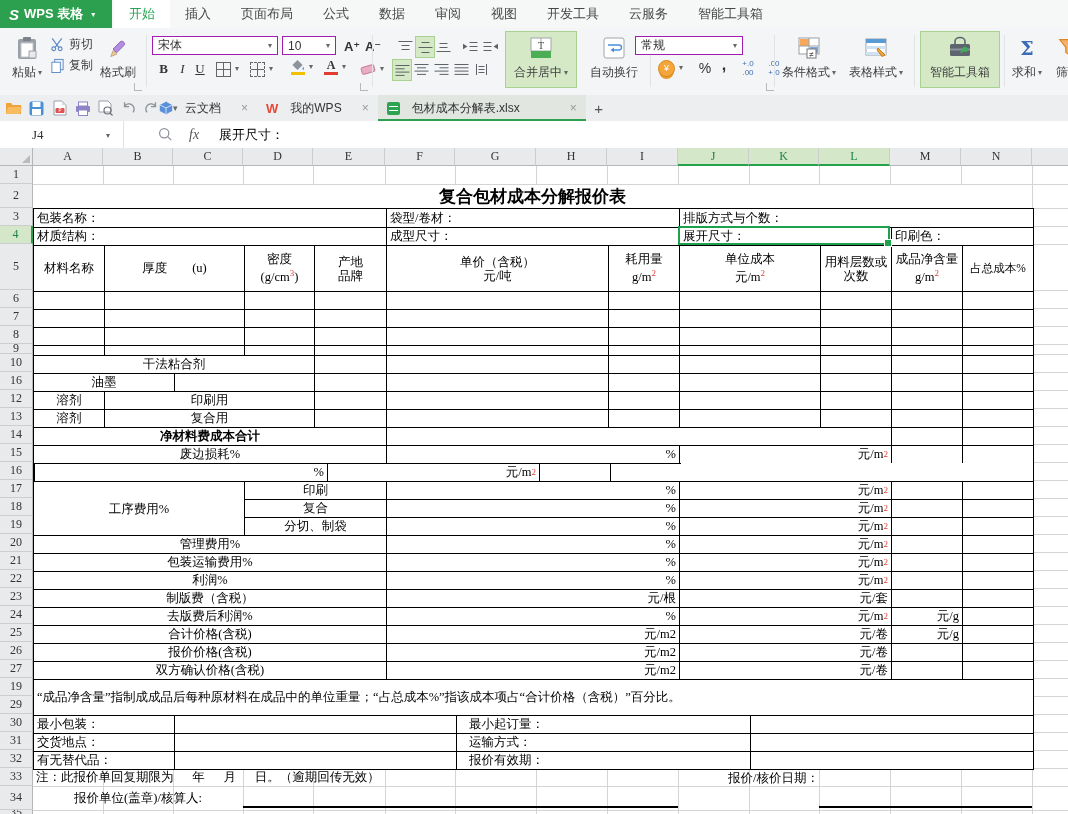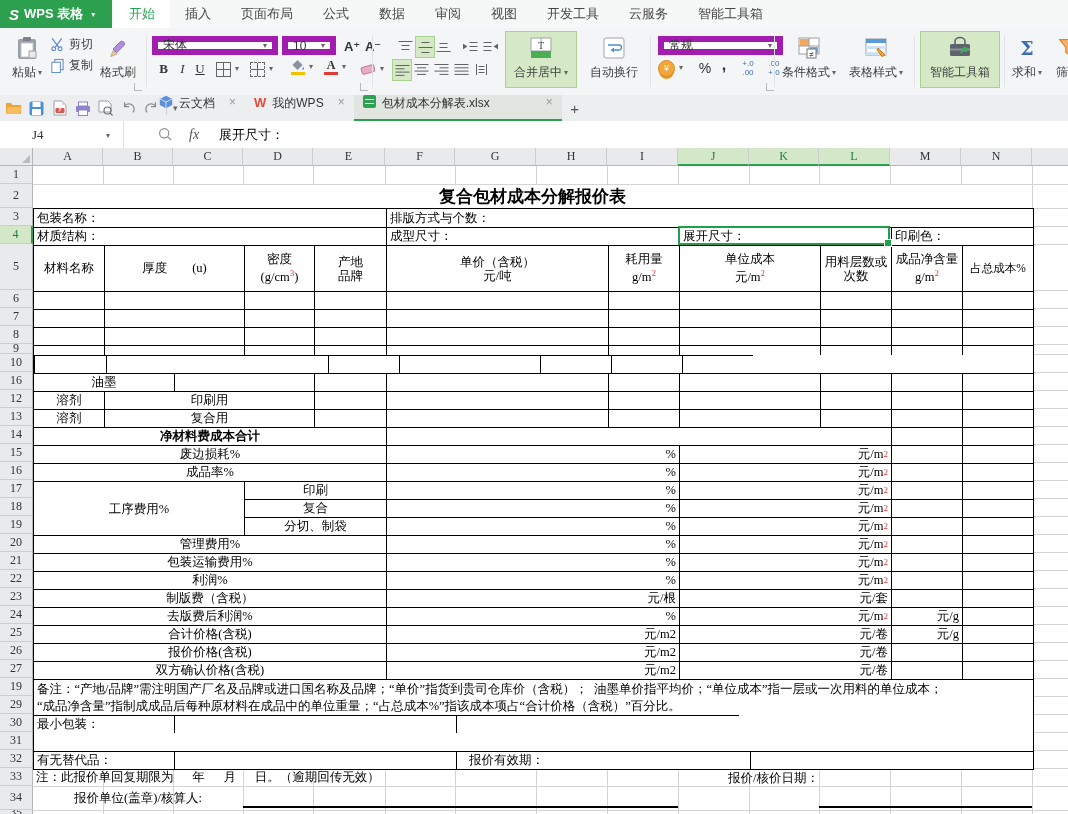--- a/index.html
+++ b/index.html
@@ -15,39 +15,39 @@
   .mtab.active{background:#fff;color:#27a254}
   
   .ribbon{position:absolute;top:28px;left:0;width:1068px;height:67px;background:#f4f5f6;border-bottom:1px solid #d9dbdd;overflow:hidden}
   .rsep{position:absolute;top:7px;height:52px;width:1px;background:#e1e3e5}
   .bigbtn{position:absolute;top:3px;display:flex;flex-direction:column;align-items:center;box-sizing:border-box;height:57px;border:1px solid transparent}
   .bigbtn .ic{height:32px;display:flex;align-items:center;justify-content:center}
   .bigbtn .lbl{font-size:12px;color:#3e3e3e;height:17px;display:flex;align-items:center;gap:2px;white-space:nowrap}
   .hl{background:#d5e9c6;border:1px solid #a9d292}
   .caret{font-size:8px;color:#666;line-height:1}
   .srow{position:absolute;display:flex;align-items:center;gap:4px;font-size:12px;color:#3e3e3e;height:20px}
-  .combo{position:absolute;background:#fff;border:6px solid #a21caf;height:19px;box-sizing:border-box;display:flex;align-items:center;font-size:12px;color:#333;padding:0 5px}
+  .combo{position:absolute;background:#fff;border:1px solid #a21caf;height:19px;box-sizing:border-box;display:flex;align-items:center;font-size:12px;color:#333;padding:0 5px}
   .combo .caret{margin-left:auto}
   .tbtn{position:absolute;display:flex;align-items:center;justify-content:center;font-size:13px;color:#333;height:20px}
   .gcorner{position:absolute;width:7px;height:7px;border-left:1px solid #b5b8bc;border-bottom:1px solid #b5b8bc}
   .u{text-decoration:underline}
   .colorbar{display:block;width:14px;height:3px;margin-top:1px}
   .icostack{display:flex;flex-direction:column;align-items:center;line-height:1}
   .digits{font-size:8px;color:#3c6eb4;line-height:9px;text-align:center;white-space:pre}
   .grid9{width:13px;height:13px;border:1px solid #666;
     background:linear-gradient(#666,#666) center/13px 1px no-repeat,linear-gradient(#666,#666) center/1px 13px no-repeat}
   .sigma{font-size:19px;font-weight:bold;color:#3a6db5;font-family:"DejaVu Serif",serif}
   .coin{width:15px;height:15px;border-radius:50%;background:#f4a63a;border:1px solid #d9881f;color:#fff;font-size:9px;display:flex;align-items:center;justify-content:center;box-shadow:0 3px 0 -1px #e79a2e}
   
   .docbar{position:absolute;top:95px;left:0;width:1068px;height:26px;background:#eceef0;border-bottom:1px solid #e0e2e4}
   .quick{position:absolute;left:5px;top:0;height:26px;display:flex;align-items:center;gap:6px}
   .qi{width:17px;height:17px;display:flex;align-items:center;justify-content:center}
   .vsep{width:1px;height:14px;background:#cfd2d5}
   .dtabs{position:absolute;left:150px;top:0;height:26px;display:flex}
-  .dtab{height:26px;display:flex;align-items:flex-start;padding:0 9px;font-size:12px;color:#333;gap:6px;white-space:nowrap}
+  .dtab{height:26px;display:flex;align-items:center;padding:0 9px;font-size:12px;color:#333;gap:12px;white-space:nowrap}
   .dtab .x{color:#999;font-size:12px;margin-left:8px}
   .dtab.active{background:#e1e6e1;box-shadow:inset 0 -2px 0 #2ca04e;width:190px}
   .addtab{width:26px;height:26px;display:flex;align-items:center;justify-content:center;color:#555;font-size:15px}
   .cubei,.xlsxi{flex:none}
   .wi{color:#e34b3a;font-weight:bold;font-size:13px}
   .xlsxi{width:13px;height:13px;border-radius:2px;background:#2ea34f;
     background-image:linear-gradient(#fff,#fff),linear-gradient(#fff,#fff);background-size:9px 1px,9px 1px;background-position:2px 4px,2px 8px;background-repeat:no-repeat}
   
   .fbar{position:absolute;top:121px;left:0;width:1068px;height:27px;background:#fff;border-bottom:1px solid #d7d9db;display:flex;align-items:center}
   .namebox{width:123px;height:27px;border-right:1px solid #e2e2e2;position:relative;display:flex;align-items:center;font:13px "Liberation Serif","DejaVu Serif",serif;color:#333}
@@ -286,21 +286,21 @@
             <path d="M5 8 h11 a2.5 2.5 0 010 5 h-5" fill="none" stroke="#4a90d9" stroke-width="1.4"></path>
             <path d="M11 10.5 L7.5 13 L11 15.5 z" fill="#4a90d9"></path>
           </svg>
       </div>
       <div class="lbl">
           <span>自动换行</span>
         </div>
     </div>
     <div class="rsep" style="left:650px"></div>
 
-    <div class="combo" style="left:658px;top:8px;width:125px">
+    <div class="combo" style="left:635px;top:8px;width:108px">
       <span>常规</span>
         <span class="caret">▾</span>
     </div>
     <div class="srow" style="left:658px;top:30px">
       <span class="coin">¥</span>
       <span class="caret">▾</span>
     </div>
     <div class="tbtn" style="left:696px;top:30px;width:18px;font-size:14px">%</div>
     <div class="tbtn" style="left:718px;top:27px;width:12px;font-size:16px;font-weight:bold">,</div>
     <div class="tbtn" style="left:736px;top:30px;width:24px">
@@ -534,20 +534,21 @@
       <div class="rhh" style="height:24px">34</div>
       <div class="rhh" style="height:4px;border-bottom:none">35</div>
     </div>
 
     <div class="sheettitle">复合包材成本分解报价表</div>
 
     <div class="qtable">
 
       <div class="trow nt" style="top:0;height:18px">
         <div class="tc f l" style="width:352px">包装名称：</div>
+        <div class="tc l" style="width:293px">袋型/卷材：</div>
         <div class="tc l" style="width:354px">排版方式与个数：</div>
       </div>
 
       <div class="trow" style="top:18px;height:18px">
         <div class="tc f l" style="width:352px">材质结构：</div>
         <div class="tc l" style="width:293px">成型尺寸：</div>
         <div class="tc l" style="width:212px">展开尺寸：</div>
         <div class="tc l" style="width:142px">印刷色：</div>
       </div>
 
@@ -628,20 +629,21 @@
           <div class="tc" style="width:72px"></div>
           <div class="tc" style="width:222px"></div>
           <div class="tc" style="width:71px"></div>
           <div class="tc" style="width:141px"></div>
           <div class="tc" style="width:71px"></div>
           <div class="tc" style="width:71px"></div>
           <div class="tc" style="width:71px"></div>
       </div>
 
       <div class="trow" style="top:146px;height:18px">
+        <div class="tc f c" style="width:280px">干法粘合剂</div>
         <div class="tc" style="width:72px"></div>
           <div class="tc" style="width:222px"></div>
           <div class="tc" style="width:71px"></div>
           <div class="tc" style="width:141px"></div>
           <div class="tc" style="width:71px"></div>
           <div class="tc" style="width:71px"></div>
           <div class="tc" style="width:71px"></div>
       </div>
 
       <div class="trow" style="top:164px;height:18px">
@@ -687,21 +689,20 @@
       </div>
 
       <div class="trow" style="top:236px;height:18px">
         <div class="tc f c" style="width:352px">废边损耗%</div>
         <div class="tc r" style="width:293px">%</div>
         <div class="tc r" style="width:212px"><span>元/m</span><sup>2</sup></div>
         <div class="tc" style="width:71px"></div>
         <div class="tc" style="width:71px"></div>
       </div>
       <div class="trow" style="top:254px;height:18px">
-        <div class="tc f c" style="width:352px">成品率%</div>
         <div class="tc r" style="width:293px">%</div>
         <div class="tc r" style="width:212px"><span>元/m</span><sup>2</sup></div>
         <div class="tc" style="width:71px"></div>
         <div class="tc" style="width:71px"></div>
       </div>
 
       <div class="pcell">工序费用%</div>
       <div class="trow" style="top:272px;height:18px;left:210px;width:789px">
         <div class="tc c" style="width:142px">印刷</div>
         <div class="tc r" style="width:293px">%</div>
@@ -779,28 +780,34 @@
       <div class="trow" style="top:452px;height:18px">
         <div class="tc f c" style="width:352px">双方确认价格(含税)</div>
         <div class="tc r" style="width:293px">元/m2</div>
         <div class="tc r" style="width:212px">元/卷</div>
         <div class="tc" style="width:71px"></div>
         <div class="tc" style="width:71px"></div>
       </div>
 
       <div class="trow" style="top:470px;height:36px">
         <div class="tc f l remarkcell" style="width:999px">
-          <span>备注：“产地/品牌”需注明国产厂名及品牌或进口国名称及品牌；“单价”指货到贵司仓库价（含税）；  油墨单价指平均价；“单位成本”指一层或一次用料的单位成本；</span>
           <span>“成品净含量”指制成成品后每种原材料在成品中的单位重量；“占总成本%”指该成本项占“合计价格（含税）”百分比。</span>
         </div>
       </div>
 
       <div class="trow" style="top:506px;height:18px">
         <div class="tc f l" style="width:140px">最小包装：</div>
         <div class="tc" style="width:282px"></div>
+        <div class="tc l" style="width:294px;padding-left:12px">最小起订量：</div>
+        <div class="tc" style="width:283px"></div>
+      </div>
+      <div class="trow" style="top:524px;height:18px">
+        <div class="tc f l" style="width:140px">交货地点：</div>
+        <div class="tc" style="width:282px"></div>
+        <div class="tc l" style="width:294px;padding-left:12px">运输方式：</div>
         <div class="tc" style="width:283px"></div>
       </div>
       <div class="trow" style="top:542px;height:18px">
         <div class="tc f l" style="width:140px">有无替代品：</div>
         <div class="tc" style="width:282px"></div>
         <div class="tc l" style="width:294px;padding-left:12px">报价有效期：</div>
         <div class="tc" style="width:283px"></div>
       </div>
 
       <div class="selbox">

